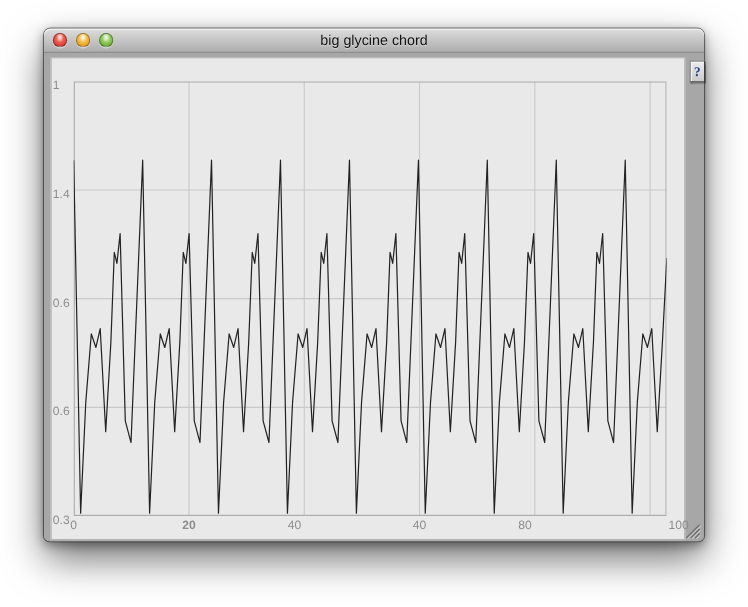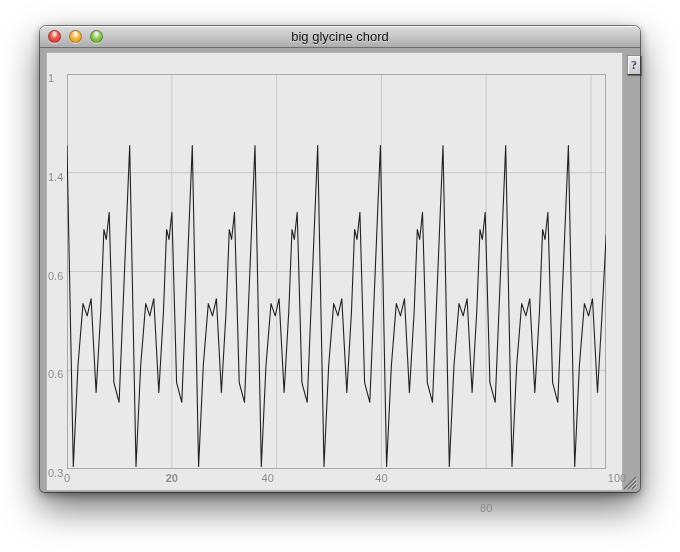--- a/index.html
+++ b/index.html
@@ -92,21 +92,21 @@
           </svg>
       <div class="tick-label" style="left: 1px; top: 20px;">1</div>
           <div class="tick-label" style="left: 1px; top: 118.75px;">1.4</div>
           <div class="tick-label" style="left: 1px; top: 217.5px;">0.6</div>
           <div class="tick-label" style="left: 1px; top: 316.25px;">0.6</div>
           <div class="tick-label" style="left: 1px; top: 415px;">0.3</div>
           <div class="tick-label" style="left: 5px; width: 30px; text-align: center; top: 420px;">0</div>
           <div class="tick-label" style="left: 109.803px; width: 30px; text-align: center; top: 420px; font-weight: bold;">20</div>
           <div class="tick-label" style="left: 214.605px; width: 30px; text-align: left; top: 420px;">40</div>
           <div class="tick-label" style="left: 319.408px; width: 30px; text-align: center; top: 420px;">40</div>
-          <div class="tick-label" style="left: 424.211px; width: 30px; text-align: center; top: 420px; margin-top: 30px;">80</div>
+          <div class="tick-label" style="left: 424.211px; width: 30px; text-align: left; top: 420px;">80</div>
           <div class="tick-label" style="left: 529.013px; width: 30px; text-align: center; top: 420px; margin-left: 26px;">100</div>
         </div>
     </div>
 
     <button class="help-btn">?</button>
 
     <div class="resize-grip">
       <svg width="18" height="15" viewBox="0 0 18 15">
         <line x1="4" y1="14" x2="16" y2="2" stroke="#6e6e6e" stroke-width="1.3"></line>
         <line x1="5" y1="15" x2="17" y2="3" stroke="#c9c9c9" stroke-width="1"></line>

